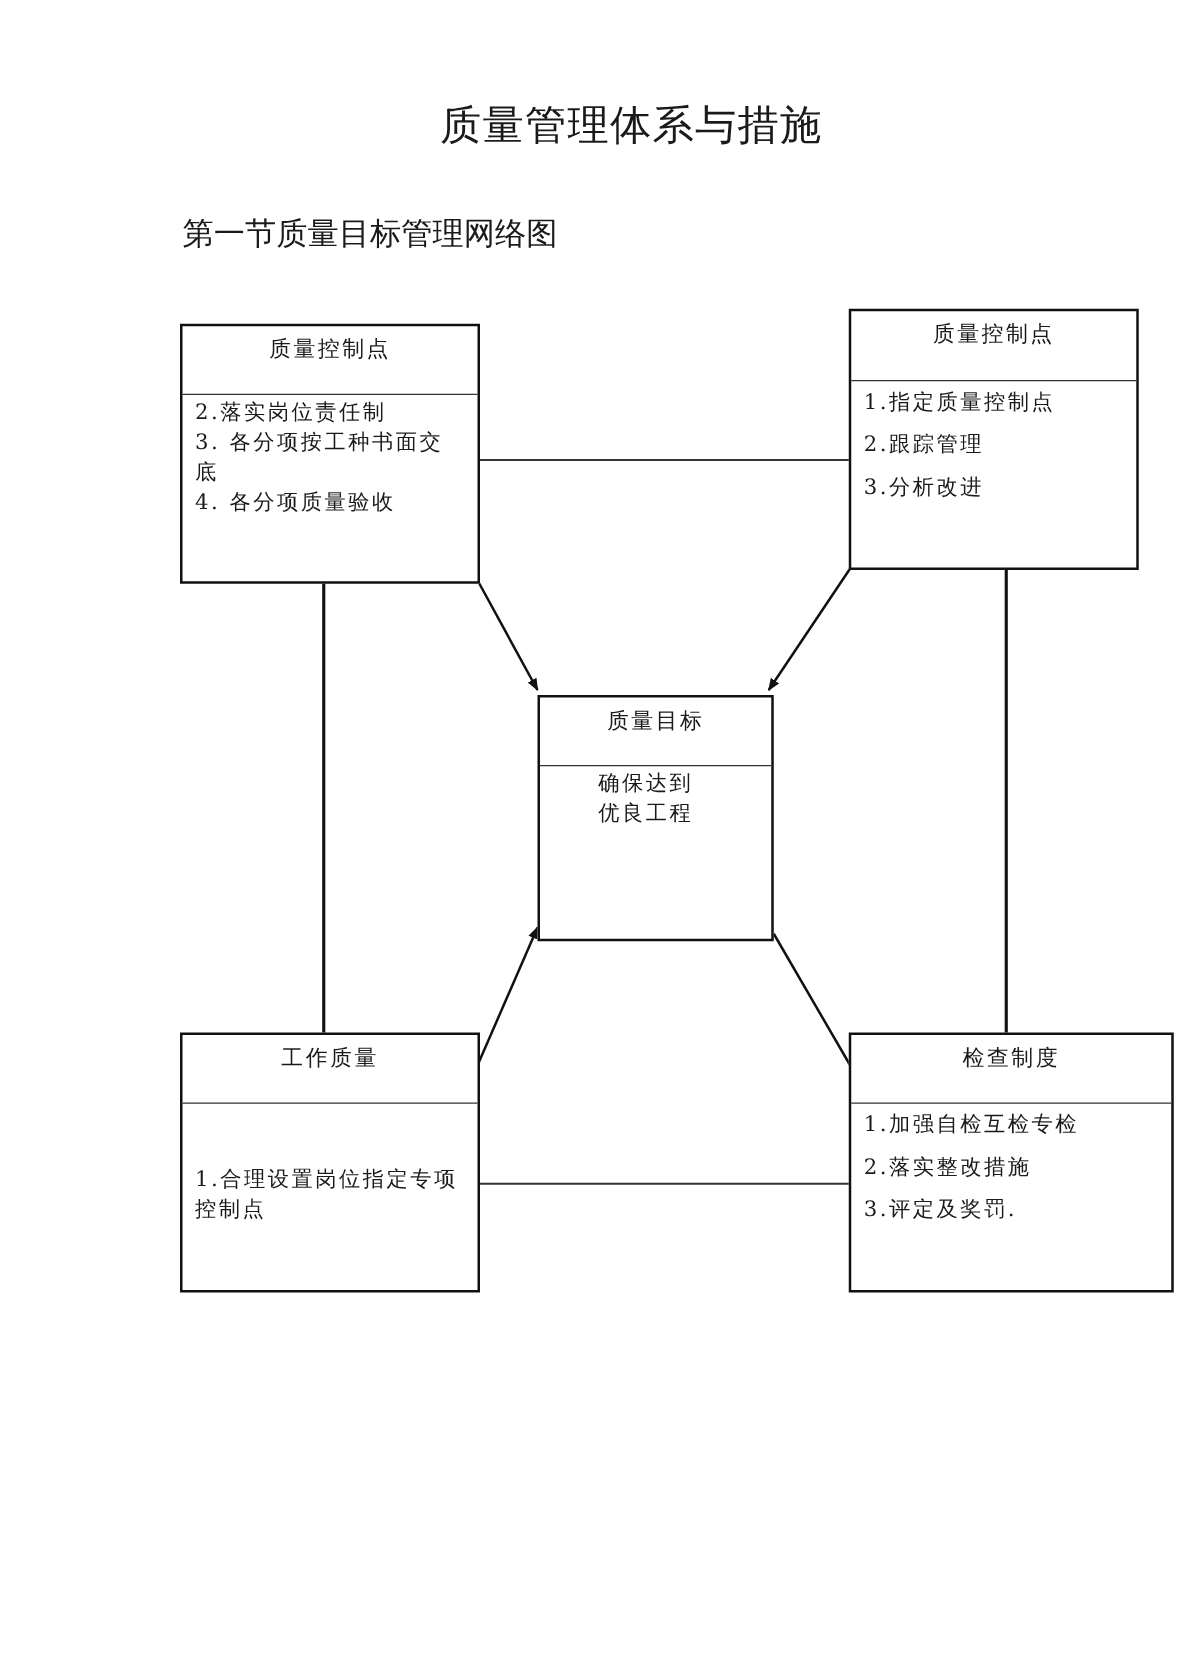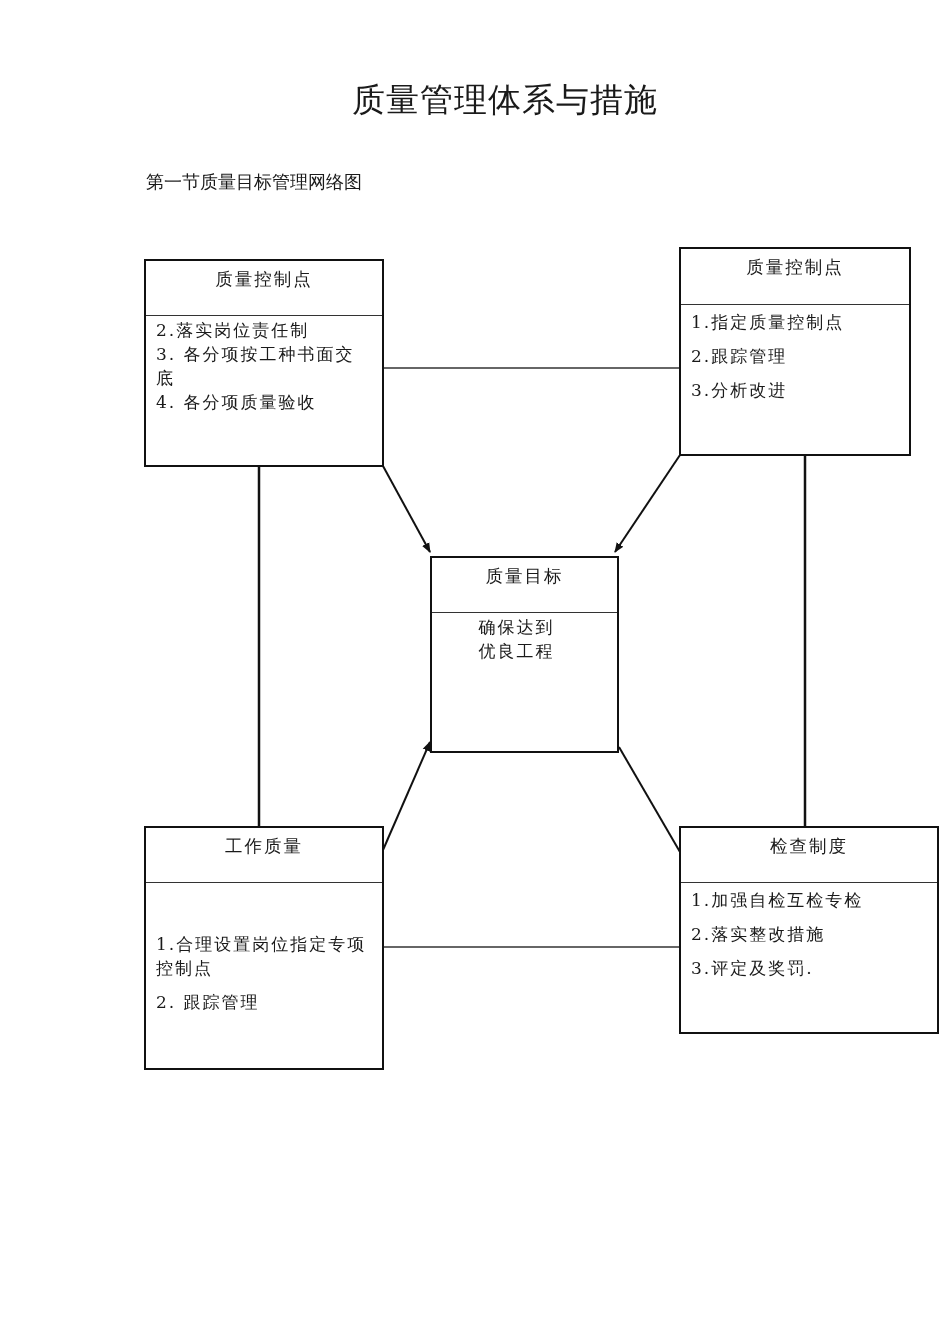--- a/index.html
+++ b/index.html
@@ -1,20 +1,20 @@
 <!DOCTYPE html>
 <html><head>
 <meta charset="utf-8">
 <style>
   html, body { margin:0; padding:0; background:#ffffff; }
   body { width:950px; height:1344px; position:relative; overflow:hidden;
          font-family:"DejaVu Serif", "Liberation Serif", serif; color:#1a1a1a; }
   .title { position:absolute; left:0; width:1010px; top:78px; text-align:center;
            font-size:33px; letter-spacing:1px; font-weight:normal; }
-  .subtitle { position:absolute; left:146px; top:170px; font-size:18px; }
+  .subtitle { position:absolute; left:146px; top:170px; font-size:25px; }
   svg.lines { position:absolute; left:0; top:0; }
   .box { position:absolute; border:2px solid #111; background:#fff; box-sizing:border-box; }
   .box .head { text-align:center; font-size:17.5px; letter-spacing:2px; padding-top:6px;
                border-bottom:1.5px solid #333; box-sizing:border-box; }
   .box .items { padding:2px 10px 0 10px; font-size:17px; letter-spacing:2px; line-height:24px; }
   .box .items div { margin-bottom:0; }
   .goal .items { text-align:center; padding-left:0; padding-right:16px; }
 </style>
 </head>
 <body>
@@ -62,26 +62,25 @@
 </div>
 
 <div class="box goal" style="left:430px; top:556px; width:189px; height:197px;">
   <div class="head" style="height:55px;">质量目标</div>
   <div class="items" style="padding-top:2px;">
     <div>确保达到</div>
     <div>优良工程</div>
   </div>
 </div>
 
-<div class="box" style="left:144px; top:826px; width:240px; height:244px;">
+<div class="box" style="left:144px; top:826px; width:240px; height:208px;">
   <div class="head" style="height:55px;">工作质量</div>
   <div class="items" style="padding-top:1px;margin-top:48px;">
     <div>1.合理设置岗位指定专项</div>
     <div style="margin-bottom:10px;">控制点</div>
-    <div>2. 跟踪管理</div>
   </div>
 </div>
 
 <div class="box" style="left:679px; top:826px; width:260px; height:208px;">
   <div class="head" style="height:55px;">检查制度</div>
   <div class="items" style="line-height:34px; padding-top:0;">
     <div>1.加强自检互检专检</div>
     <div>2.落实整改措施</div>
     <div>3.评定及奖罚.</div>
   </div>

